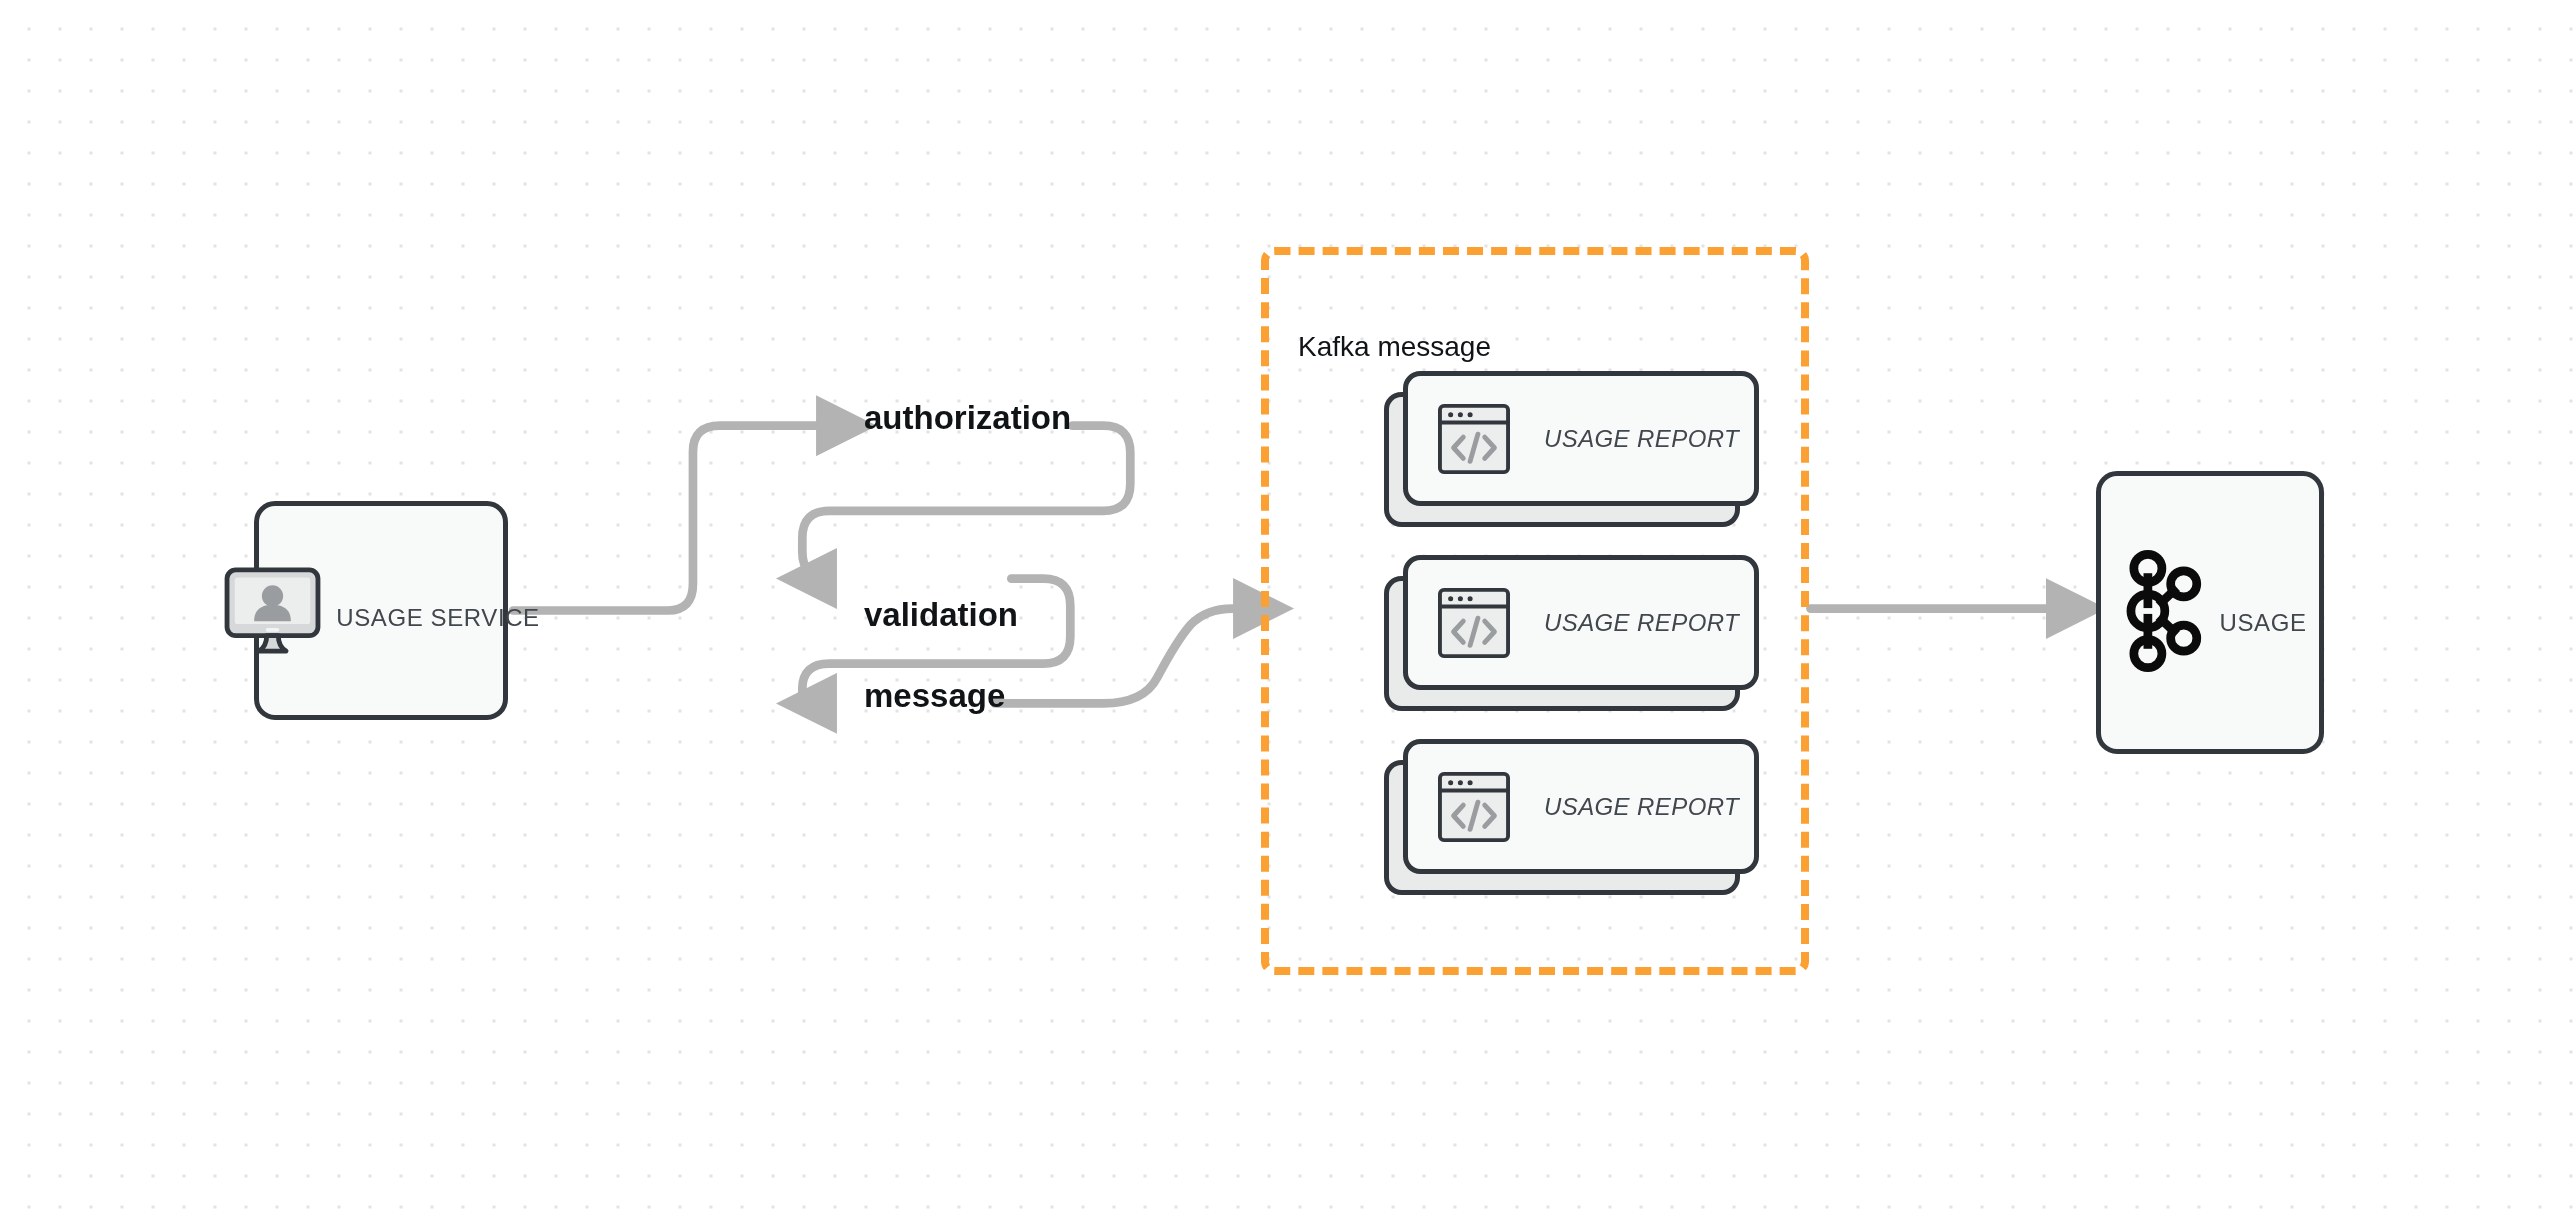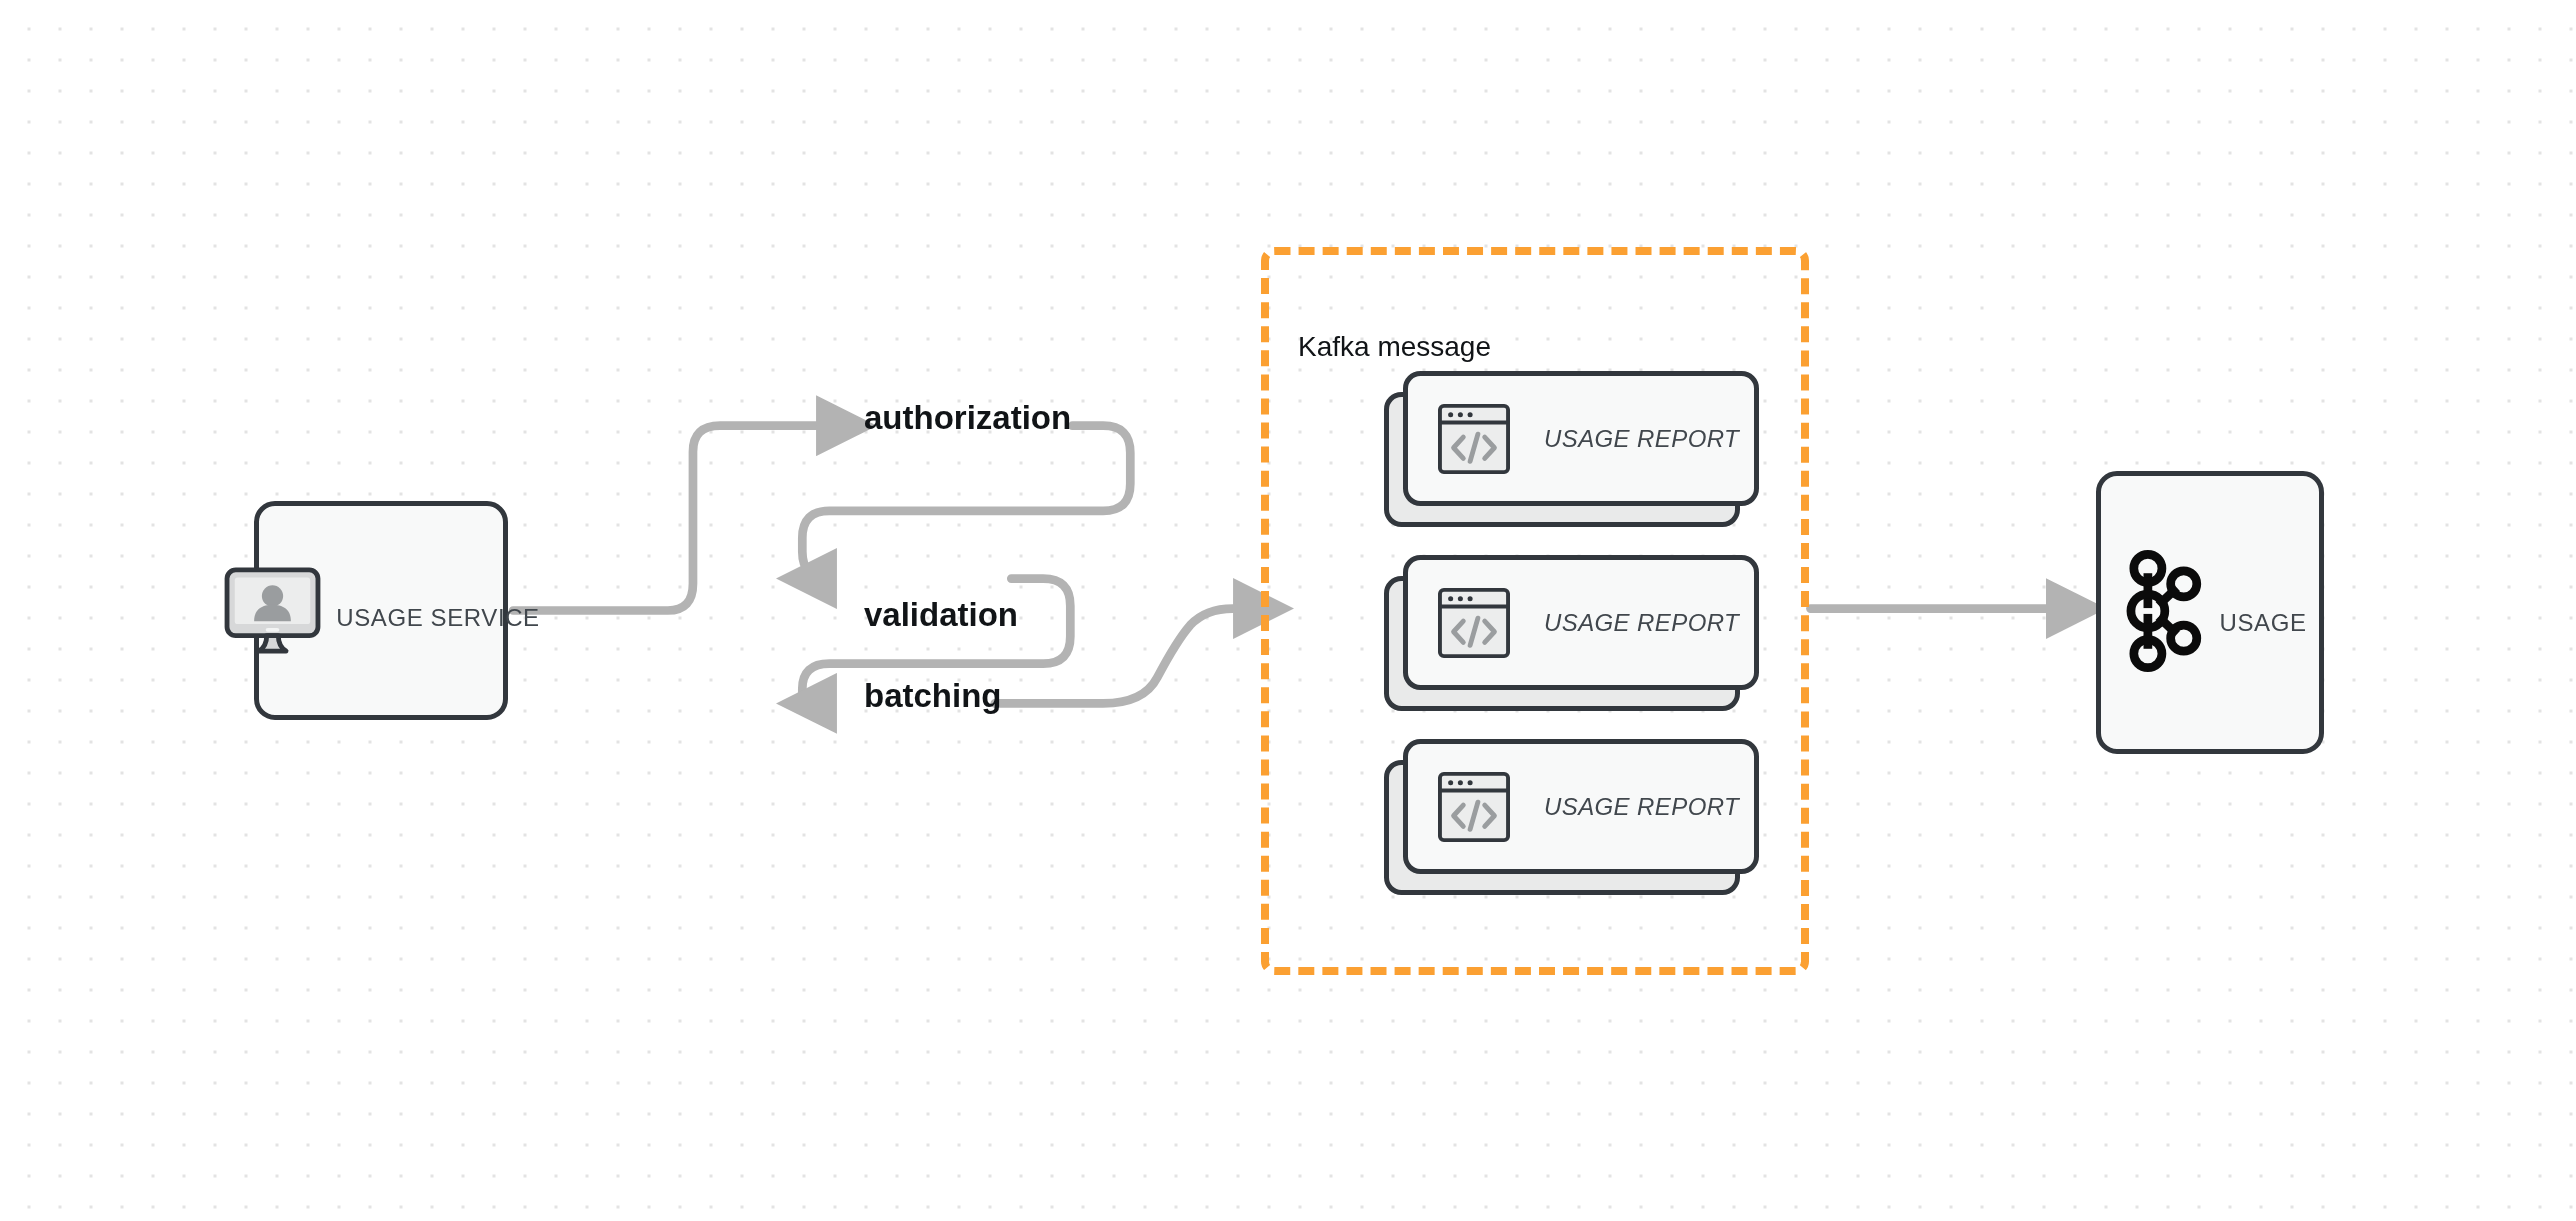--- a/index.html
+++ b/index.html
@@ -192,21 +192,21 @@
         <path d="M 33,57 C 33,44 42,40 52,40 C 62,40 71,44 71,57 Z" fill="#9a9d9f"></path>
         <rect x="45" y="64" width="14" height="4" rx="2" fill="#f3f4f4"></rect>
         <path d="M 38,88 C 44,84 46,78 46,72 L 58,72 C 58,78 60,84 66,88 Z" fill="#d7d8d9" stroke="#32373d" stroke-width="5" stroke-linejoin="round"></path>
       </svg>
     </span>
     <span class="node-label">USAGE SERVICE</span>
   </div>
 
   <div class="step-label" id="step-label-authorization">authorization</div>
   <div class="step-label" id="step-label-validation">validation</div>
-  <div class="step-label" id="step-label-batching">batching</div>
+  <div class="step-label" id="step-label-batching">message</div>
 
   <div id="kafka-message-group">
     <div id="kafka-message-title">Kafka message</div>
 
     <div class="report-card" id="report-card-0">
       <div class="card-back"></div>
       <div class="card-front">
         <span class="code-icon-wrap">
           <svg class="code-icon" width="74" height="72" viewBox="0 0 76 74" xmlns="http://www.w3.org/2000/svg">
             <rect x="3" y="3" width="70" height="68" rx="4" ry="4" fill="#eceded" stroke="#32373d" stroke-width="4"></rect>

